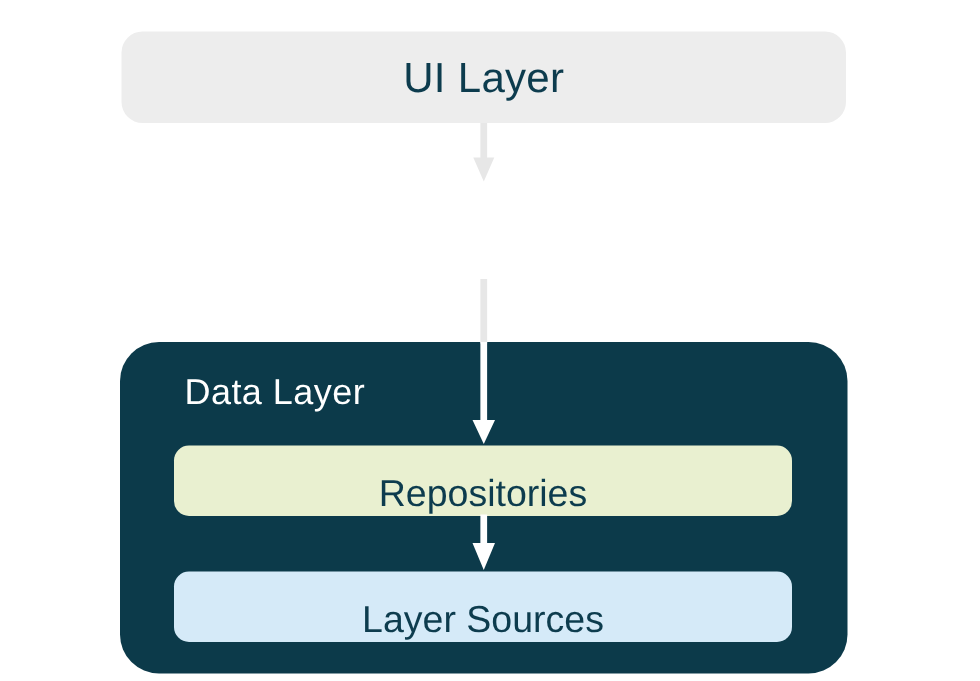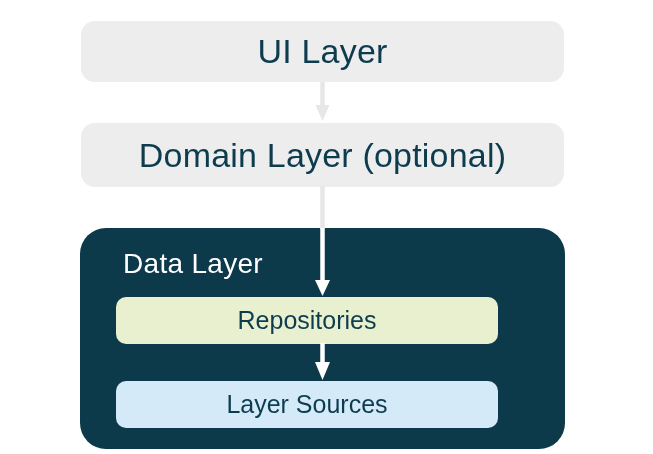--- a/index.html
+++ b/index.html
@@ -28,50 +28,50 @@
   .layer-box {
     position: absolute;
     left: 81px;
     width: 483px;
     background: var(--layer-box-gray);
     border-radius: 14px;
     display: flex;
     align-items: center;
     justify-content: center;
     color: var(--text-dark);
-    font-size: 34px;
+    font-size: 28px;
     letter-spacing: 0.2px;
   }
   .layer-box.ui { top: 21px; height: 61px; }
   .layer-box.domain { top: 123px; height: 64px; }
   .data-layer {
     position: absolute;
     left: 80px;
     top: 228px;
     width: 485px;
     height: 221px;
     background: var(--data-layer-navy);
     border-radius: 26px;
   }
   .data-layer-title {
     position: absolute;
     left: 43px;
     top: 20px;
     color: var(--text-light);
-    font-size: 28px;
+    font-size: 24px;
     letter-spacing: 0.3px;
   }
   .inner-box {
     position: absolute;
     left: 36px;
-    width: 382px;
+    width: 412px;
     height: 47px;
     border-radius: 10px;
     display: flex;
-    align-items: center;
+    align-items: flex-end;
     justify-content: center;
     color: var(--text-dark);
     font-size: 25px;
   }
   .inner-box.repositories { top: 69px; background: var(--repositories-green); }
   .inner-box.sources { top: 153px; background: var(--data-sources-blue); }
   svg.arrows {
     position: absolute;
     left: 0;
     top: 0;
@@ -86,23 +86,20 @@
 </style>
 </head>
 <body>
 
 <div class="canvas">
 
   <div class="layer-box ui">
     <span>UI Layer</span>
   </div>
 
-  <div class="layer-box domain">
-    <span>Domain Layer (optional)</span>
-  </div>
 
   <div class="data-layer">
     <div class="data-layer-title">Data Layer</div>
 
     <div class="inner-box repositories">
       <span>Repositories</span>
     </div>
 
     <div class="inner-box sources">
       <span>Layer Sources</span>

